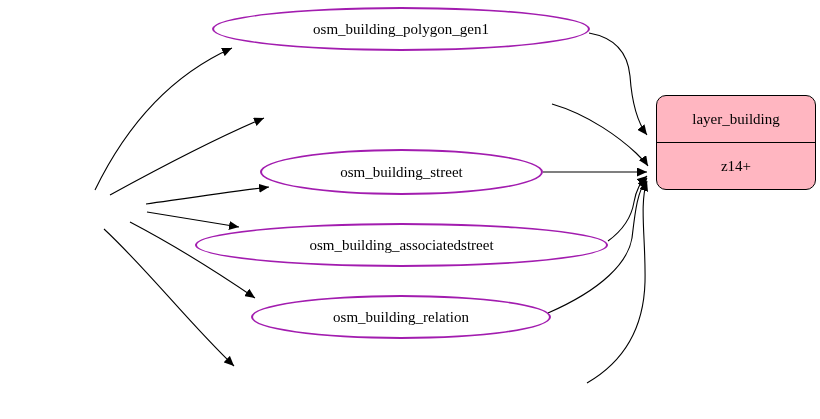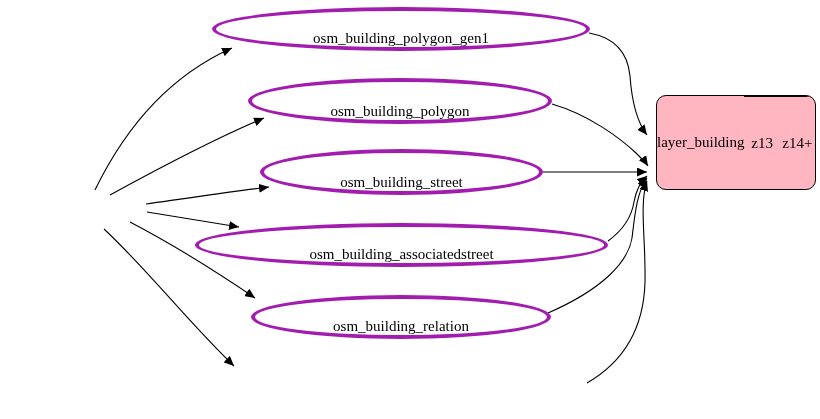--- a/index.html
+++ b/index.html
@@ -3,27 +3,27 @@
 <meta charset="utf-8">
 <style>
   html,body{margin:0;padding:0;background:#ffffff;}
   .canvas{
     position:relative;width:820px;height:419px;background:#ffffff;overflow:hidden;
     font-family:"Liberation Serif","DejaVu Serif",serif;color:#000;
   }
   .edges{position:absolute;left:0;top:0;width:820px;height:419px;}
   .edges path{stroke:#000;stroke-width:1.1;fill:none;}
   .node.ellipse{
-    position:absolute;border:4px solid #a21caf;border-radius:50%;background:#fff;
-    display:flex;align-items:flex-end;justify-content:center;
+    position:absolute;border:2px solid #a21caf;border-radius:50%;background:#fff;
+    display:flex;align-items:center;justify-content:center;
     font-size:15px;white-space:nowrap;box-sizing:border-box;
   }
   .node.record{
     position:absolute;border:1.3px solid #000;border-radius:10px;overflow:hidden;
-    display:flex;font-size:15px;box-sizing:border-box;
+    display:flex;flex-direction:column;font-size:15px;box-sizing:border-box;
   }
   .rrow{flex:1;display:flex;align-items:center;justify-content:center;}
   .rrow + .rrow{border-top:1px solid #000;}
 </style>
 </head>
 <body>
 
 <div class="canvas">
 
   <svg class="edges" viewBox="0 0 820 419" xmlns="http://www.w3.org/2000/svg">
@@ -46,36 +46,32 @@
     <path d="M 608,241 C 626,228 632,214 634,202 C 636,191 640,182 647,176" marker-end="url(#arrow)"></path>
     <path d="M 548,313 C 603,289 628,262 632,238 C 635,213 637,192 647,178" marker-end="url(#arrow)"></path>
     <path d="M 587,383 C 632,357 644,318 645,282 C 646,241 639,204 647,181" marker-end="url(#arrow)"></path>
   </svg>
 
 
   <div class="node ellipse" style="left:212px;top:7px;width:378px;height:44px">
     <span>osm_building_polygon_gen1</span>
   </div>
 
-  <div class="node ellipse" style="left:248px;top:78px;width:304px;height:46px">
-    <span>osm_building_polygon</span>
-  </div>
 
   <div class="node ellipse" style="left:260px;top:149px;width:283px;height:46px">
     <span>osm_building_street</span>
   </div>
 
   <div class="node ellipse" style="left:195px;top:223px;width:413px;height:44px">
     <span>osm_building_associatedstreet</span>
   </div>
 
   <div class="node ellipse" style="left:251px;top:295px;width:300px;height:44px">
     <span>osm_building_relation</span>
   </div>
 
 
   <div class="node record" style="left: 656px; top: 95px; width: 160px; height: 95px; background: rgb(255, 182, 193);">
     <div class="rrow">layer_building</div>
-    <div class="rrow">z13</div>
     <div class="rrow">z14+</div>
   </div>
 
 </div>
 
 </body></html>

